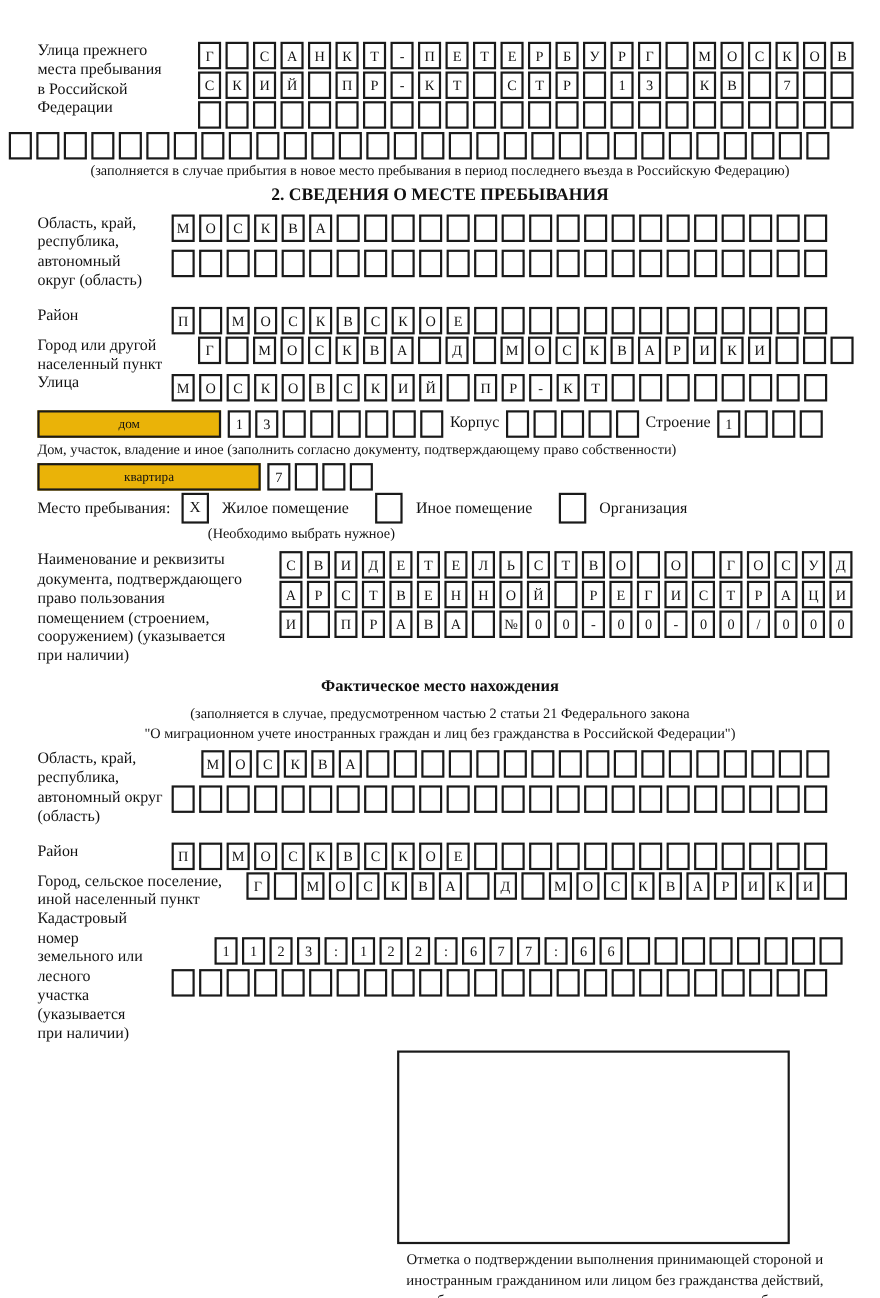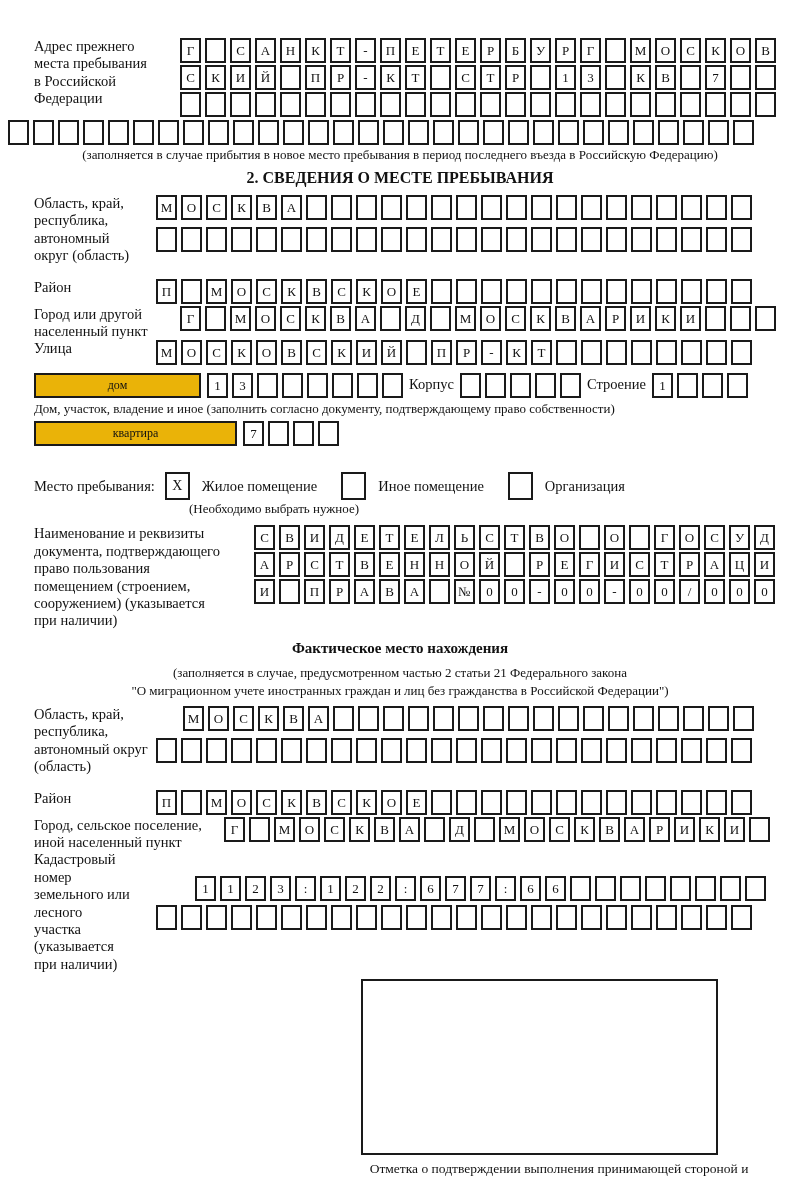--- a/index.html
+++ b/index.html
@@ -28,42 +28,42 @@
   .mt8{margin-top:14px;} .mt6{margin-top:6px;} .mt4{margin-top:4px;}
   .ind27{margin-left:27px;} .ind39{margin-left:39px;}
   .widebox{
     border:2px solid #1a1a1a;height:21px;display:flex;align-items:center;justify-content:center;
     font-size:12px;flex:none;background:#eab308;
   }
   .w-dom{width:163px;margin-right:6px;}
   .w-kv{width:199px;margin-right:6px;}
   .inline-lbl{font-size:14.5px;padding:3px 6px 0 2px;flex:none;}
   .smallnote{font-size:13px;margin:1px 0 4px;}
-  .stayrow{display:flex;align-items:center;margin-top:24px;font-size:14.5px;}
+  .stayrow{display:flex;align-items:center;margin-top:0;font-size:14.5px;}
   .chk{
     width:21px;height:24px;border:2px solid #1a1a1a;margin:0 12px 0 10px;flex:none;
     display:inline-flex;align-items:center;justify-content:center;font-size:14px;background:#fff;
   }
   .opt{margin-right:14px;}
   .choose-note{font-size:13px;text-align:center;width:480px;margin:1px 0 8px;}
   .act-title{font-size:15px;font-weight:bold;text-align:center;margin:10px 0 7px;}
   .act-note{font-size:13px;text-align:center;line-height:1.4;}
   .stamp{width:353px;height:172px;border:2px solid #1a1a1a;margin:6px 0 0 327px;background:#fff;}
   .stamp-note{width:400px;margin:5px 0 0 325px;text-align:center;font-size:13.5px;line-height:1.38;}
   .cad-cells .cellrow{margin-bottom:4px;}
   .cad-cells{padding-top:25px;}
 </style>
 </head>
 <body>
 
 <div class="page">
 
 
   <div class="frow block-a">
-    <div class="lbl w146">Адрес прежнего
+    <div class="lbl w146">Улица прежнего
 места пребывания
 в Российской
 Федерации</div>
     <div class="cellcol">
       <div class="cellrow">
           <span class="cell">Г</span>
           <span class="cell"></span>
           <span class="cell">С</span>
           <span class="cell">А</span>
           <span class="cell">Н</span>

